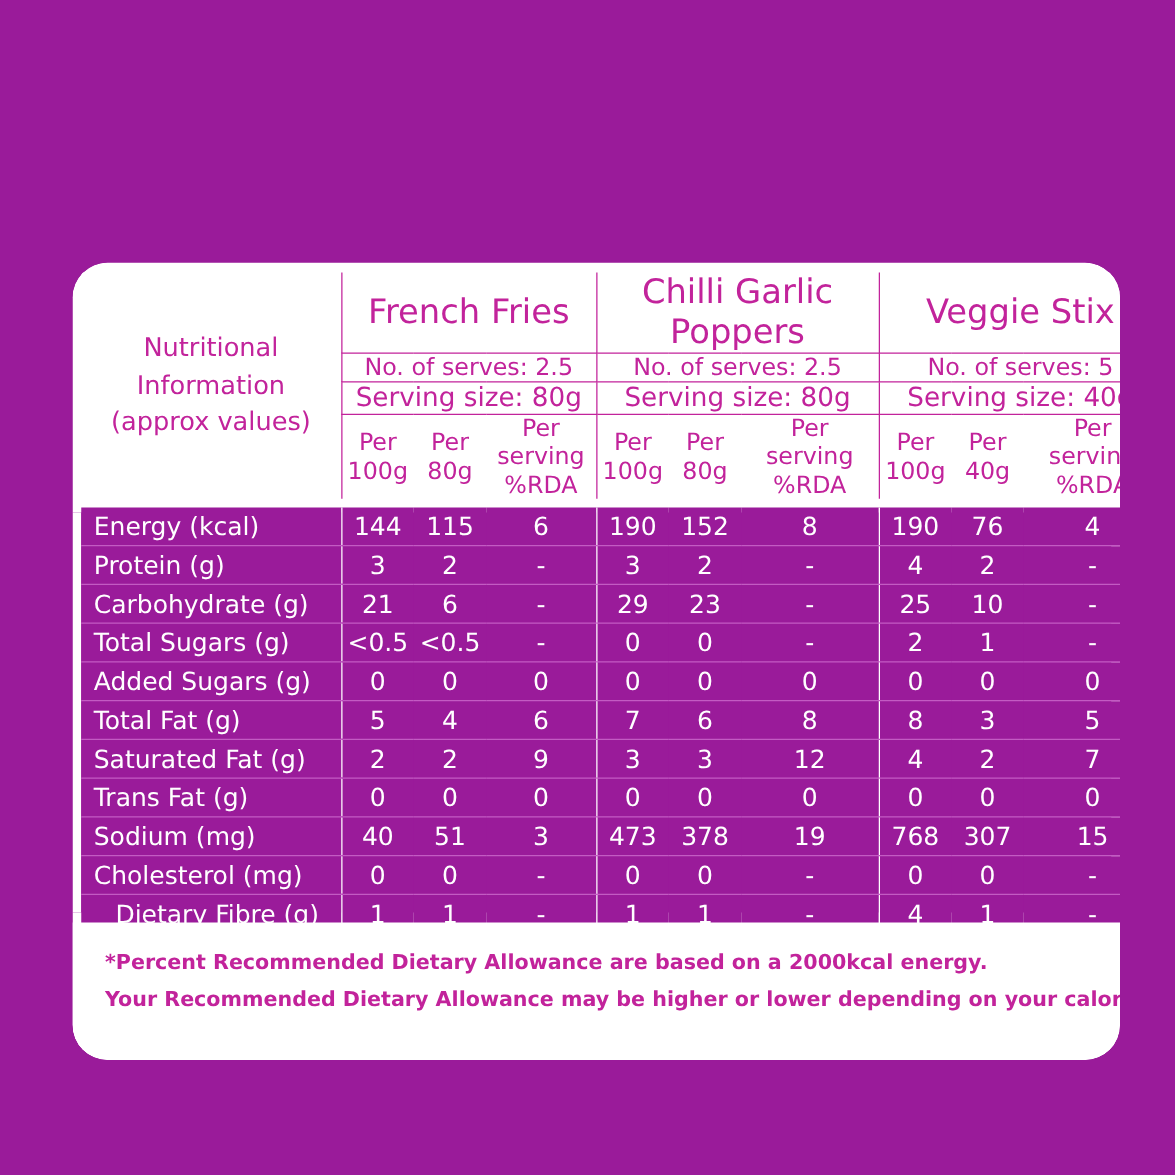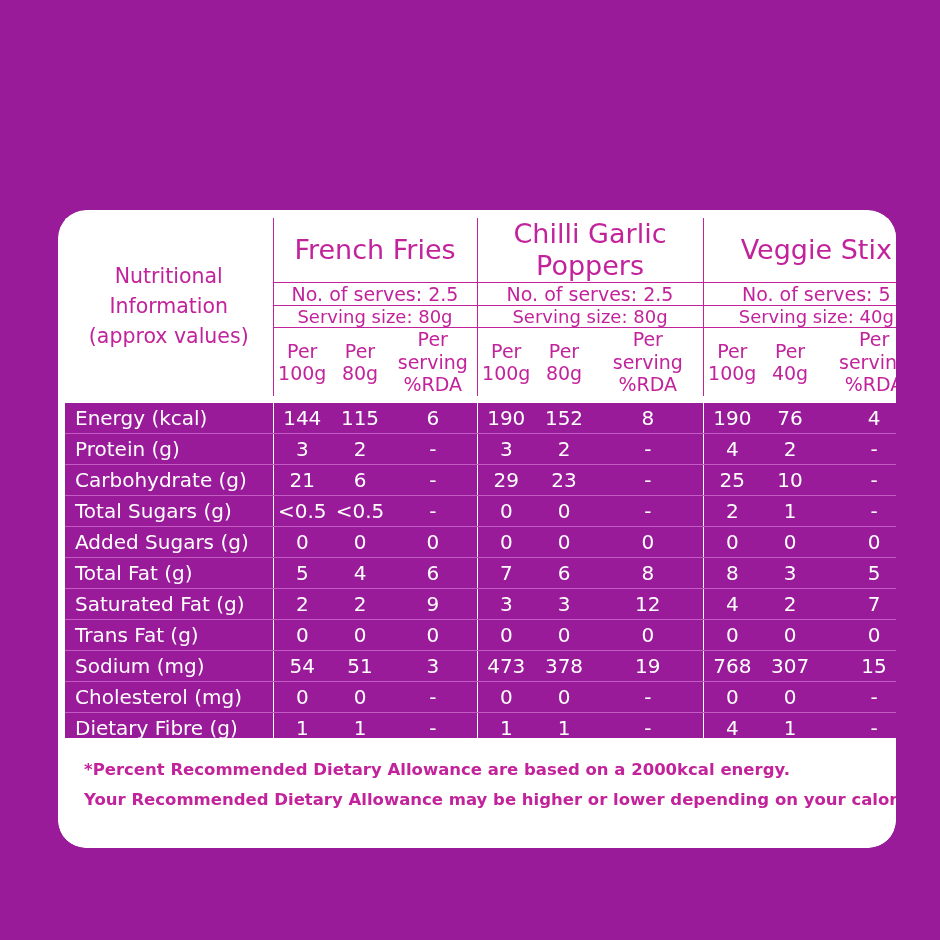--- a/index.html
+++ b/index.html
@@ -100,21 +100,21 @@
     font-size: 27px;
     padding: 6px 4px 5px 4px;
     border-bottom: 1.6px solid #C2239B;
   }
   .hdr-serves {
     font-size: 19px;
     padding: 5px 4px;
     border-bottom: 1.6px solid #C2239B;
   }
   .hdr-size {
-    font-size: 18px;
+    font-size: 21px;
     padding: 5px 4px 5px 10px;
     text-align: left;
     border-bottom: 1.6px solid #C2239B;
   }
   .hdr-col {
     font-size: 19px;
     padding: 6px 2px 8px 2px;
     vertical-align: middle;
   }
 
@@ -130,20 +130,21 @@
     height: 30px;
     border-bottom: 1.3px solid #C35BC3;
   }
   .body-row td.label {
     text-align: left;
     padding-left: 10px;
     font-size: 20px;
   }
   .body-row:last-child td {
     border-bottom: none;
+    text-align: center;
   }
   .wsep-l { border-left: 1.3px solid #ffffff; }
   .wsep-r { border-right: 1.3px solid #ffffff; }
 
   
   .gap-row td {
     height: 7px;
     background: #ffffff;
     border: none;
   }
@@ -357,21 +358,21 @@
           <td class="wsep-r">0</td>
           <td class="">0</td>
           <td class="">0</td>
           <td class="wsep-r">0</td>
           <td class="">0</td>
           <td class="">0</td>
           <td class="">0</td>
         </tr>
         <tr class="body-row">
           <td class="label">Sodium (mg)</td>
-          <td class="wsep-l">54</td>
+          <td class="wsep-l">40</td>
           <td class="">51</td>
           <td class="wsep-r">3</td>
           <td class="">473</td>
           <td class="">378</td>
           <td class="wsep-r">19</td>
           <td class="">768</td>
           <td class="">307</td>
           <td class="">15</td>
         </tr>
         <tr class="body-row">

